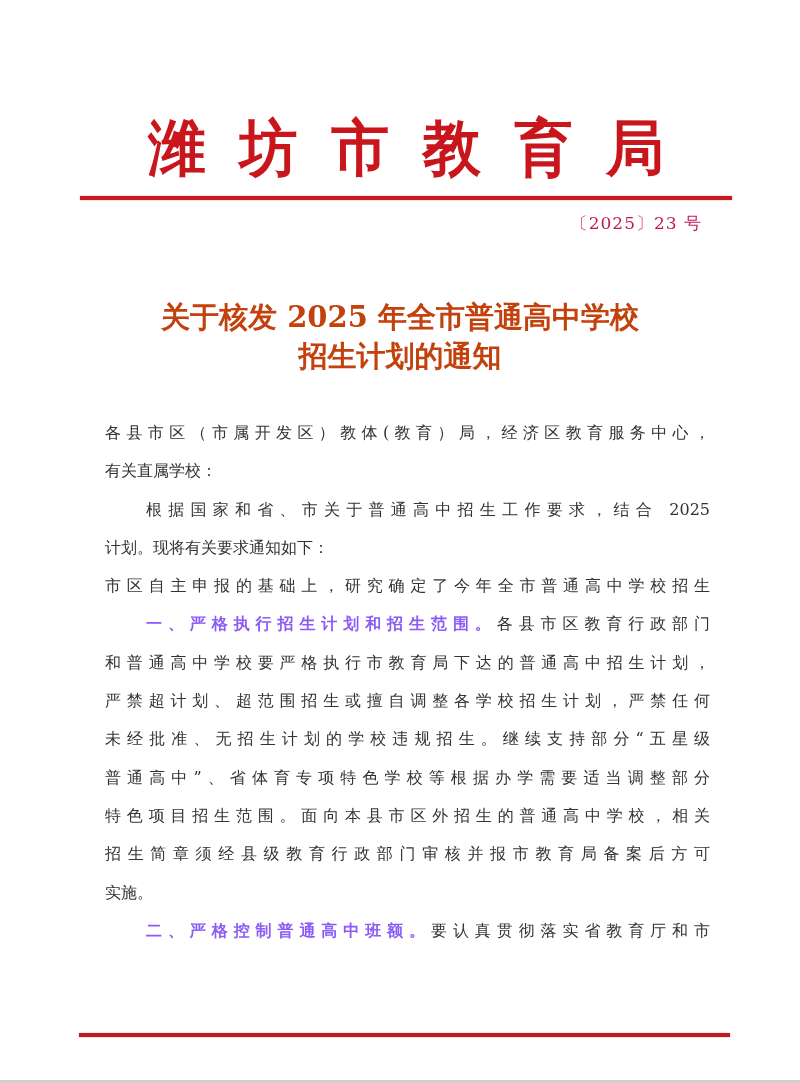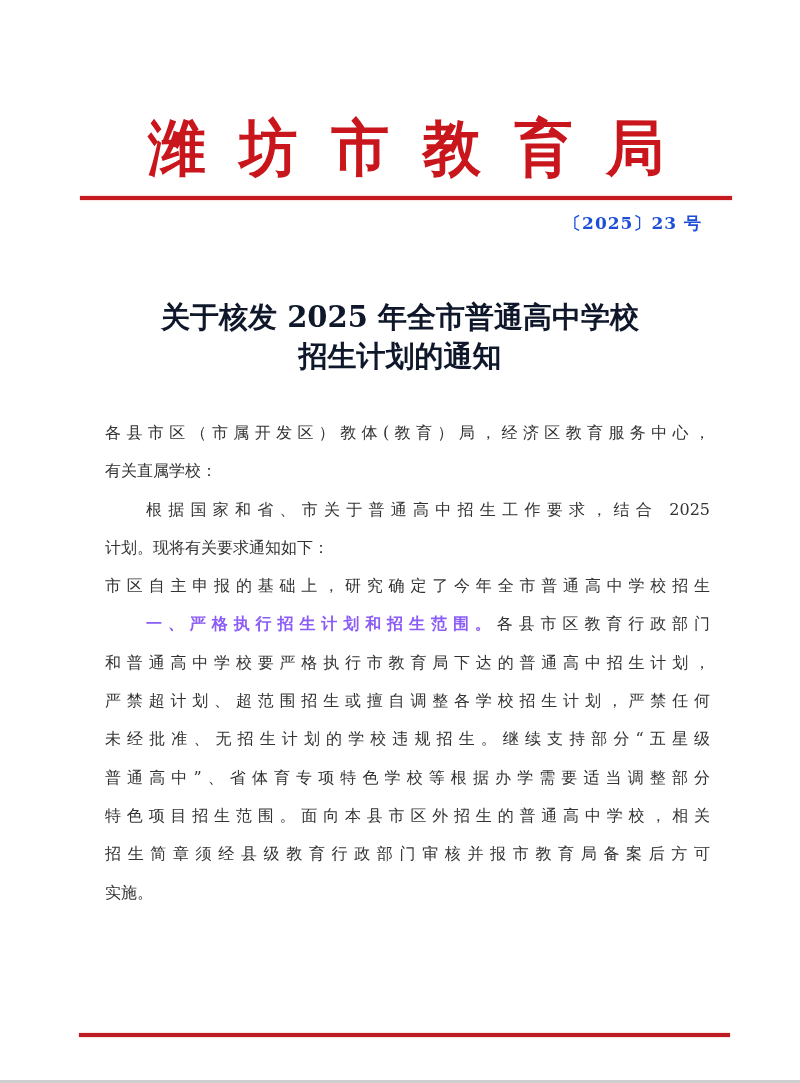--- a/index.html
+++ b/index.html
@@ -18,27 +18,26 @@
       font-size: 58px; font-weight: bold; color: #c9161d; line-height: 1;
       transform: scaleY(1.05);
     }
     .red-rule {
       position: absolute; height: 4px; background: #c41a20;
       box-shadow: 0 0 1.5px rgba(196,26,32,0.6);
     }
     .rule-top { left: 80px; top: 196px; width: 652px; }
     .rule-bottom { left: 79px; top: 1033px; width: 651px; background: #bd1c22; }
     .doc-number {
-      position: absolute; right: 98px; top: 212px; font-size: 17px; color: #1d4ed8;
+      position: absolute; right: 98px; top: 212px; font-size: 17px; color: #be185d;
       letter-spacing: 1px;
-      font-weight: bold;
     }
     .title {
       position: absolute; left: 0; width: 800px; text-align: center;
-      font-size: 29px; font-weight: bold; color: #0f172a; line-height: 38px;
+      font-size: 29px; font-weight: bold; color: #c2410c; line-height: 38px;
       font-family: "DejaVu Serif", "Liberation Serif", serif;
     }
     .title-1 { top: 298px; }
     .title-2 { top: 337px; }
     .body-text { position: absolute; left: 105px; top: 414px; width: 605px; }
     .line {
       height: 38.3px; line-height: 38.3px; font-size: 16px; white-space: nowrap;
       color: #333; text-align: justify; text-align-last: justify;
       font-family: "DejaVu Serif", "Liberation Serif", serif;
     }
@@ -80,17 +79,18 @@
 
     <div class="line indent"><span class="bold">一、严格执行招生计划和招生范围。</span><span>各县市区教育行政部门</span></div>
     <div class="line">和普通高中学校要严格执行市教育局下达的普通高中招生计划，</div>
     <div class="line">严禁超计划、超范围招生或擅自调整各学校招生计划，严禁任何</div>
     <div class="line">未经批准、无招生计划的学校违规招生。继续支持部分“五星级</div>
     <div class="line">普通高中”、省体育专项特色学校等根据办学需要适当调整部分</div>
     <div class="line">特色项目招生范围。面向本县市区外招生的普通高中学校，相关</div>
     <div class="line">招生简章须经县级教育行政部门审核并报市教育局备案后方可</div>
     <div class="line last">实施。</div>
 
+    <div class="line indent"><span class="bold">二、严格控制普通高中班额。</span><span>要认真贯彻落实省教育厅和市</span></div>
   </div>
 
   <div class="red-rule rule-bottom"></div>
   <div class="bottom-edge"></div>
 </div>
 
 </body></html>

